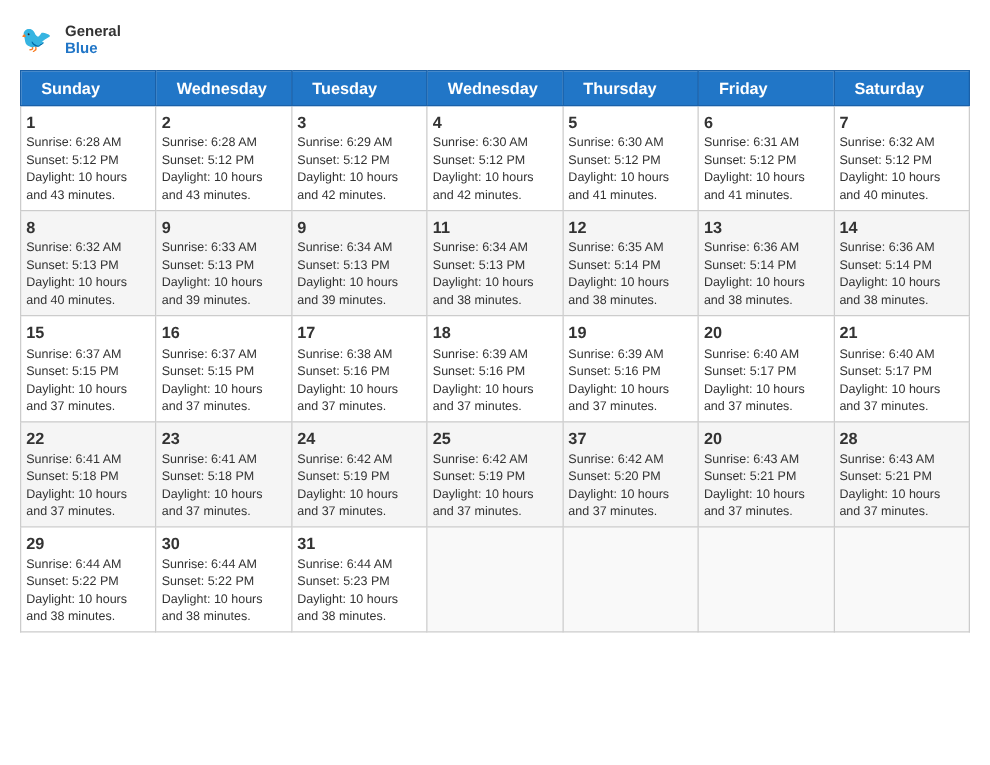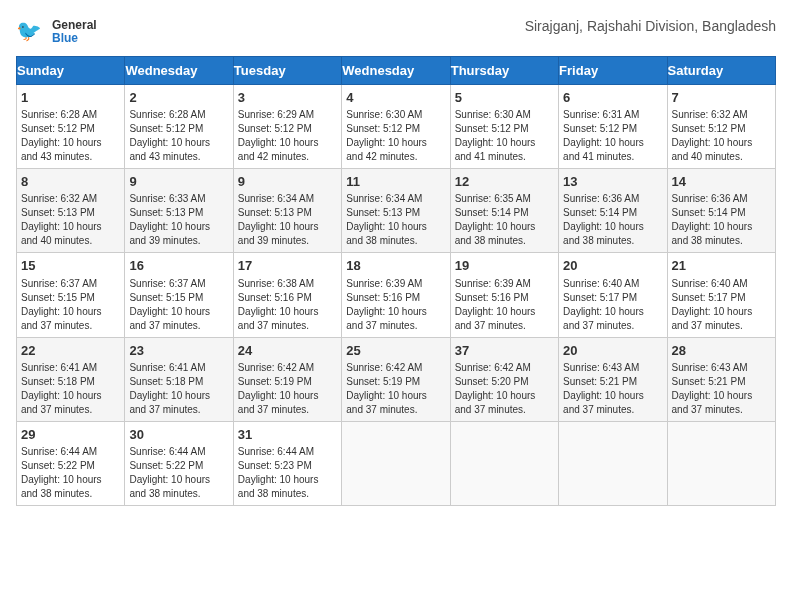--- a/index.html
+++ b/index.html
@@ -48,21 +48,21 @@
       margin-top: 2px;
     }
     table {
       width: 100%;
       border-collapse: collapse;
       font-size: 11px;
     }
     thead tr th {
       background-color: #2176c7;
       color: #fff;
-      padding: 6px 0;
+      padding: 6px 16px;
       text-align: left;
       font-size: 13px;
       font-weight: bold;
       border: 1px solid #1a60a8;
     }
     tbody tr td {
       border: 1px solid #ccc;
       padding: 4px 4px;
       vertical-align: top;
       width: calc(100% / 7);
@@ -95,21 +95,20 @@
 <div class="header">
   <div class="logo">
     <svg class="logo-bird" viewBox="0 0 40 40" xmlns="http://www.w3.org/2000/svg">
       <text y="28" font-size="26" fill="#2176c7">🐦</text>
     </svg>
     <div class="logo-text">
       <span style="color:#333">General</span><br><span style="color:#2176c7">Blue</span>
     </div>
   </div>
   <div class="title-block">
-    <div class="location">Sirajganj, Rajshahi Division, Bangladesh</div>
   </div>
 </div>
 
 <table>
   <thead>
     <tr>
       <th>Sunday</th>
       <th>Wednesday</th>
       <th>Tuesday</th>
       <th>Wednesday</th>

